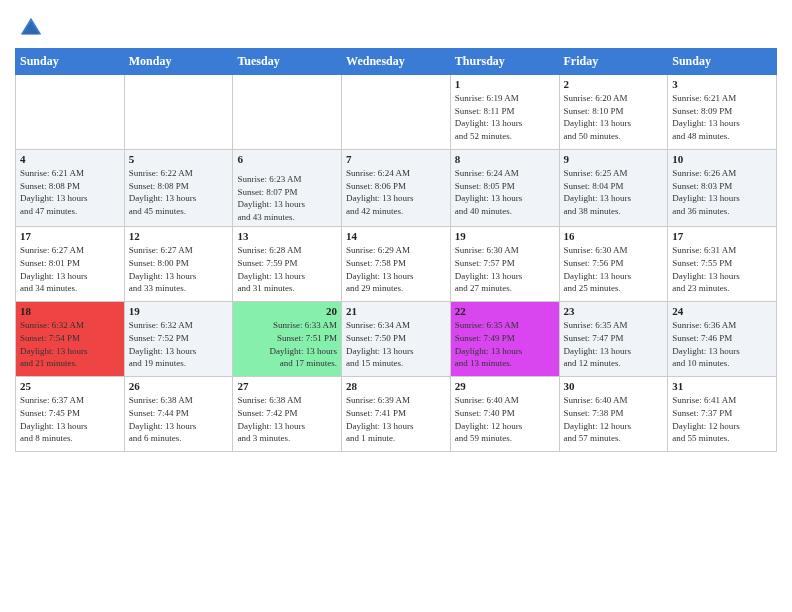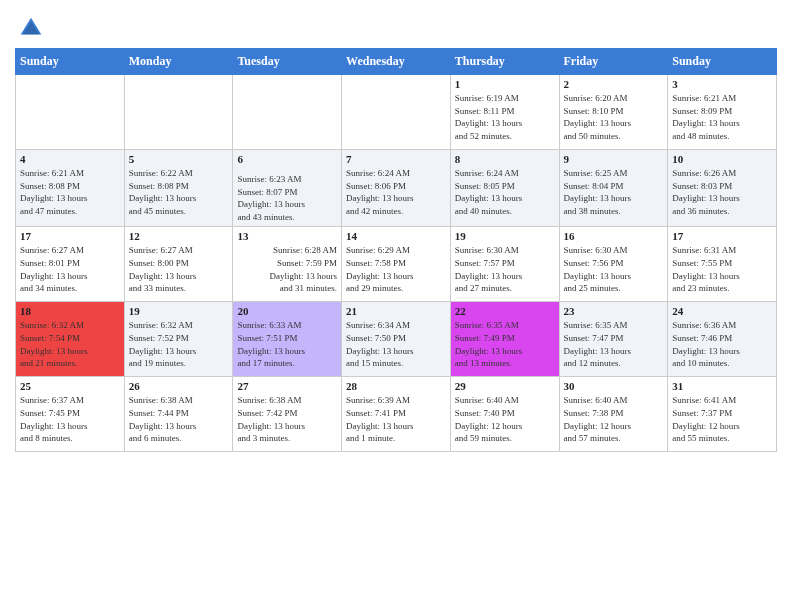--- a/index.html
+++ b/index.html
@@ -219,21 +219,21 @@
           </td>
           <td>
             <span class="day-number">12</span>
             <div class="day-info" style="white-space: pre-line;">Sunrise: 6:27 AM
 Sunset: 8:00 PM
 Daylight: 13 hours
 and 33 minutes.</div>
           </td>
           <td>
             <span class="day-number">13</span>
-            <div class="day-info" style="white-space: pre-line; text-align: right;">Sunrise: 6:28 AM
+            <div class="day-info" style="white-space: pre-line;">Sunrise: 6:28 AM
 Sunset: 7:59 PM
 Daylight: 13 hours
 and 31 minutes.</div>
           </td>
           <td>
             <span class="day-number">14</span>
             <div class="day-info" style="white-space: pre-line;">Sunrise: 6:29 AM
 Sunset: 7:58 PM
 Daylight: 13 hours
 and 29 minutes.</div>
@@ -268,21 +268,21 @@
 Daylight: 13 hours
 and 21 minutes.</div>
           </td>
           <td style="background: rgb(240, 244, 248);">
             <span class="day-number">19</span>
             <div class="day-info" style="white-space: pre-line;">Sunrise: 6:32 AM
 Sunset: 7:52 PM
 Daylight: 13 hours
 and 19 minutes.</div>
           </td>
-          <td style="background: #c4b5fd;">
+          <td style="background: #86efac; text-align: right;">
             <span class="day-number">20</span>
             <div class="day-info" style="white-space: pre-line;">Sunrise: 6:33 AM
 Sunset: 7:51 PM
 Daylight: 13 hours
 and 17 minutes.</div>
           </td>
           <td style="background: rgb(240, 244, 248);">
             <span class="day-number">21</span>
             <div class="day-info" style="white-space: pre-line;">Sunrise: 6:34 AM
 Sunset: 7:50 PM

